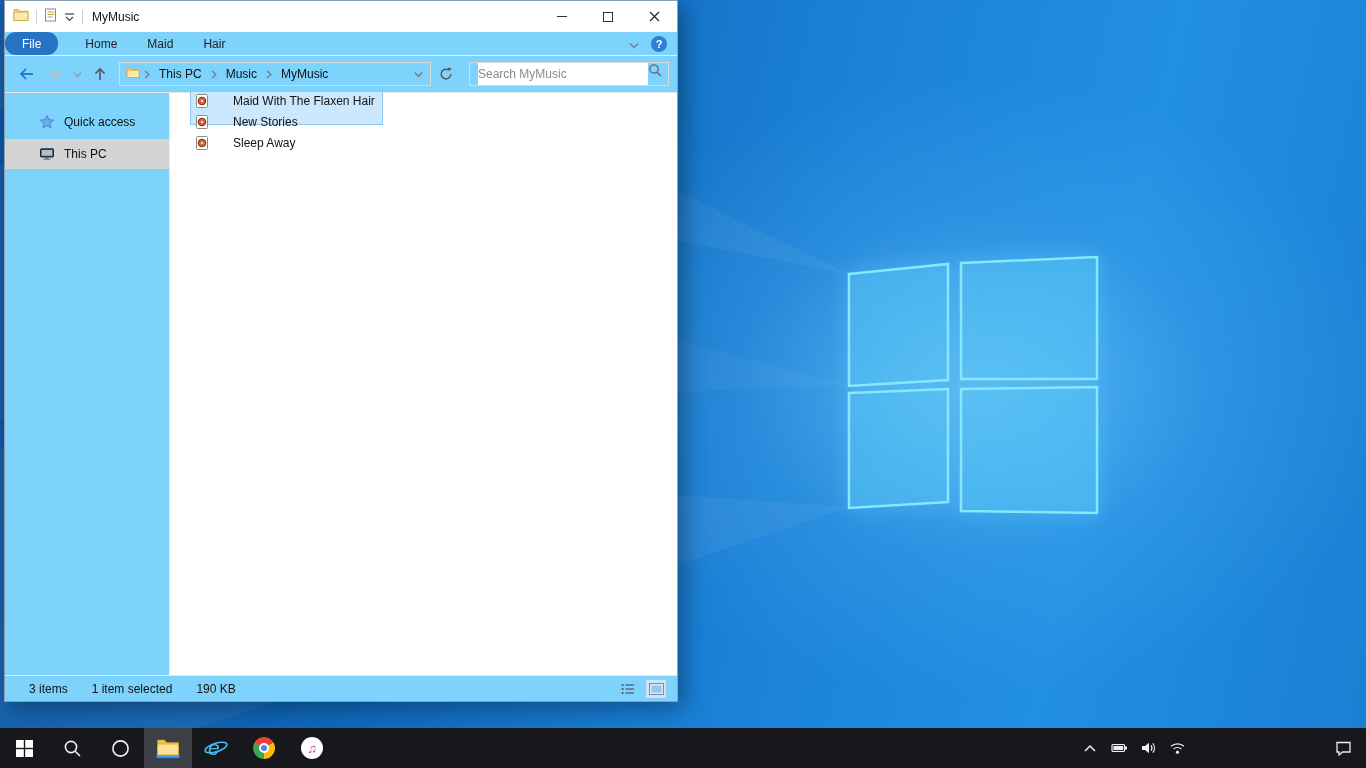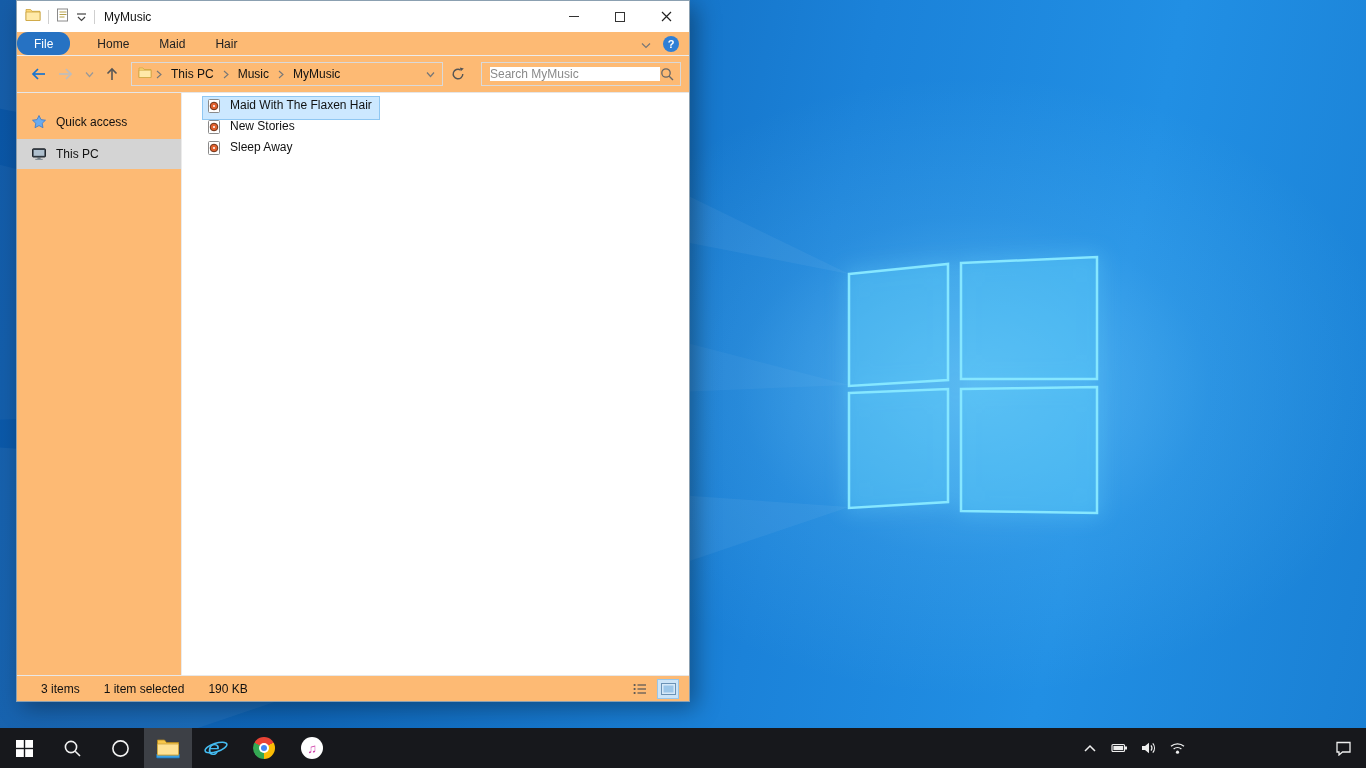--- a/index.html
+++ b/index.html
@@ -5,21 +5,21 @@
   * { margin:0; padding:0; box-sizing:border-box; }
   html,body { width:1366px; height:768px; overflow:hidden;
     font-family:"Liberation Sans","DejaVu Sans",sans-serif; background:#000; }
 
   
   .desktop { position:absolute; left:0; top:0; width:1366px; height:728px;
     background:linear-gradient(102deg,#0a55a4 0%,#0f66b8 30%,#1b82d9 58%,#218fe4 78%,#1a80d4 100%); }
   .wallpaper { position:absolute; left:0; top:0; }
 
   
-  .window { position:absolute; left:16px; top:0; width:674px; height:702px; background:#fdba74;
+  .window { position:absolute; left:4px; top:0; width:674px; height:702px; background:#7dd3fc;
     border:1px solid #8ba0b1; box-shadow:6px 6px 22px rgba(0,0,0,.35);
     display:flex; flex-direction:column; }
 
   .titlebar { height:31px; display:flex; align-items:center; padding-left:8px; background:#fff; flex:0 0 auto; }
   .qat { display:flex; align-items:center; gap:7px; }
   .qat-sep { width:1px; height:14px; background:#cfcfcf; }
   .caption-title { font-size:12px; color:#111; margin-left:9px; }
   .caption-buttons { margin-left:auto; display:flex; height:31px; }
   .cap-btn { width:46px; display:flex; align-items:center; justify-content:center; }
   .min-glyph { width:10px; height:1px; background:#333; }
@@ -36,33 +36,33 @@
     padding:0 8px; gap:2px; flex:0 0 auto; }
   .nav-btn { width:26px; height:26px; display:flex; align-items:center; justify-content:center; }
   .nav-btn.small { width:16px; }
   .address-box { width:312px; height:24px; border:1px solid #d9d9d9; display:flex;
     align-items:center; padding:0 3px 0 6px; gap:3px; margin-left:4px; }
   .crumb { font-size:12px; color:#111; padding:2px 5px; white-space:nowrap; }
   .crumb-sep { display:flex; align-items:center; padding:0 1px; }
   .addr-drop { margin-left:auto; width:18px; display:flex; justify-content:center; }
   .refresh-btn { width:26px; height:24px; display:flex; align-items:center; justify-content:center; }
   .search-box { margin-left:8px; flex:1; height:24px; border:1px solid #d9d9d9;
-    display:flex; align-items:center; padding:0 6px 0 8px; }
+    display:flex; padding:0 6px 0 8px; }
   .search-input { border:none; outline:none; flex:1; font-size:12px; color:#333; min-width:0; }
   .search-input::placeholder { color:#8a8a8a; }
 
   .main { flex:1 1 auto; display:flex; min-height:0; }
   .sidebar { width:165px; flex:0 0 165px; border-right:1px solid #ebebeb; padding-top:14px; }
   .side-item { height:30px; margin-bottom:2px; display:flex; align-items:center; gap:9px;
-    padding-left:14px; font-size:12px; color:#111; }
+    padding-left:34px; font-size:12px; color:#111; }
   .side-item.selected { background:#d4d4d4; }
 
   .content { flex:1; padding:4px 0 0 20px; background:#fff; }
   .file-row { height:21px; display:flex; align-items:center; }
-  .file-chip { display:inline-flex; gap:8px; padding:1px 7px 5px 3px;
+  .file-chip { display:inline-flex; align-items:center; gap:23px; padding:1px 7px 15px 3px;
     border:1px solid transparent; }
   .file-row.selected .file-chip { background:#cce8ff; border-color:#8fc7f2; }
   .file-label { font-size:12px; color:#111; white-space:nowrap; }
 
   .statusbar { height:26px; flex:0 0 auto; border-top:1px solid #e8e8e8; display:flex;
     align-items:center; font-size:12px; color:#111; padding-left:24px;text-align:center; }
   .status-cell { margin-right:24px; white-space:nowrap; }
   .status-views { margin-left:auto; display:flex; align-items:center; gap:6px; padding-right:10px; }
   .view-btn { width:22px; height:20px; display:flex; align-items:center; justify-content:center; }
   .view-btn.active { background:#cce4f7; border:1px solid #98c5e8; }

